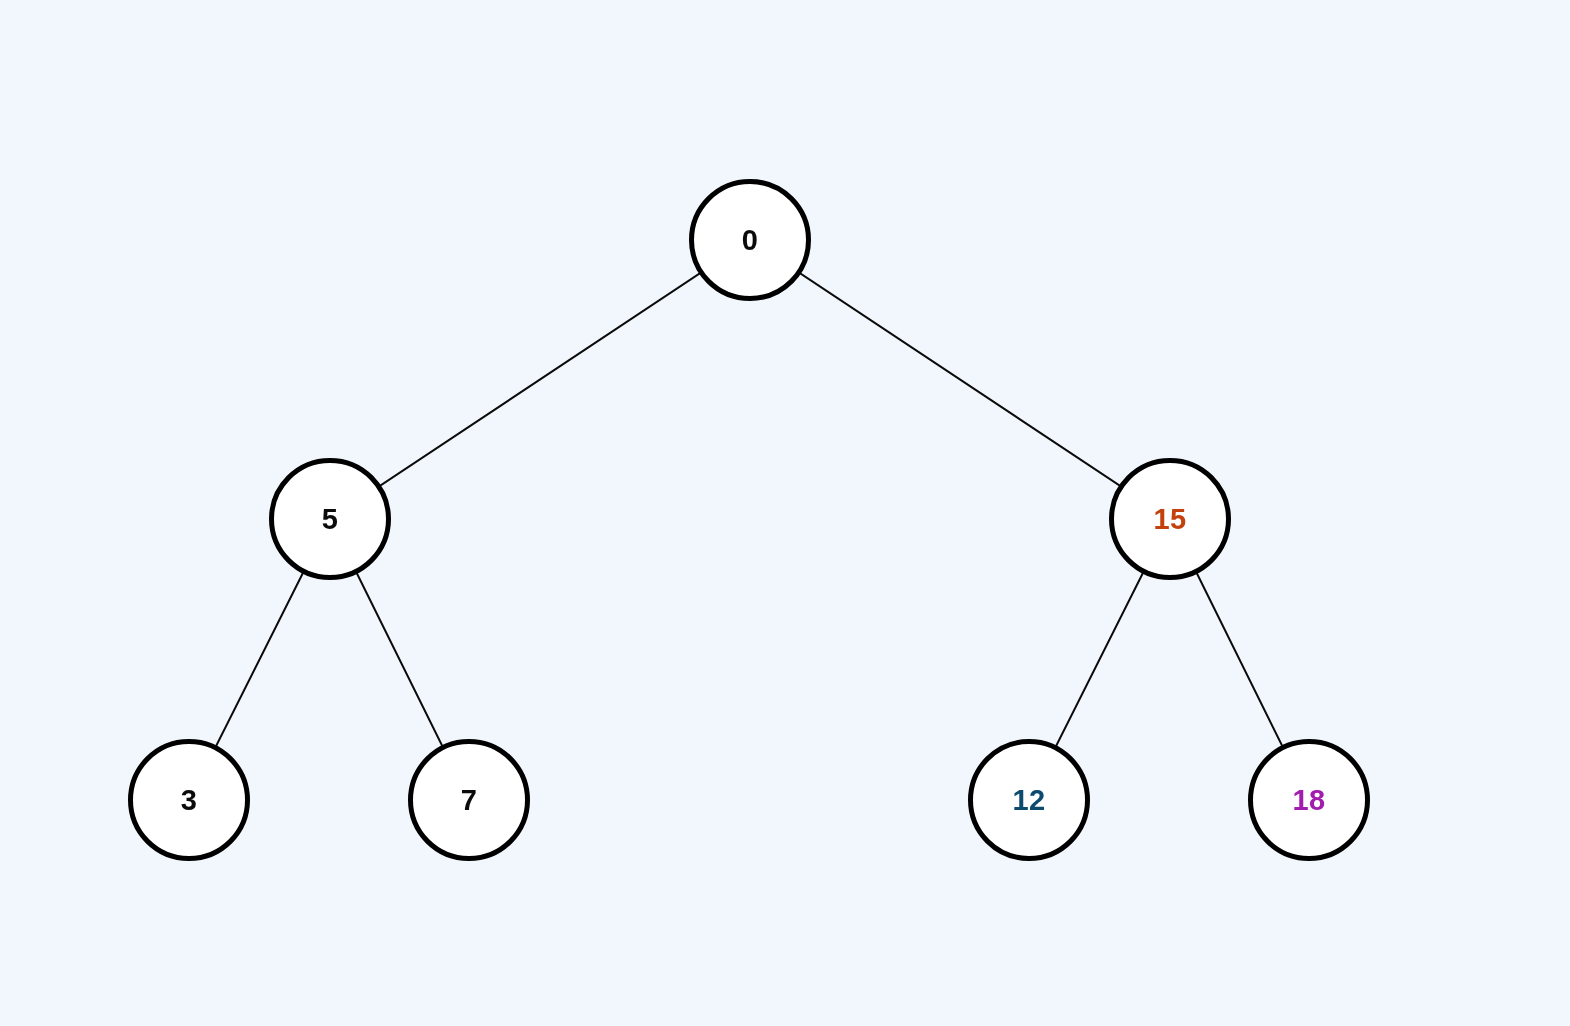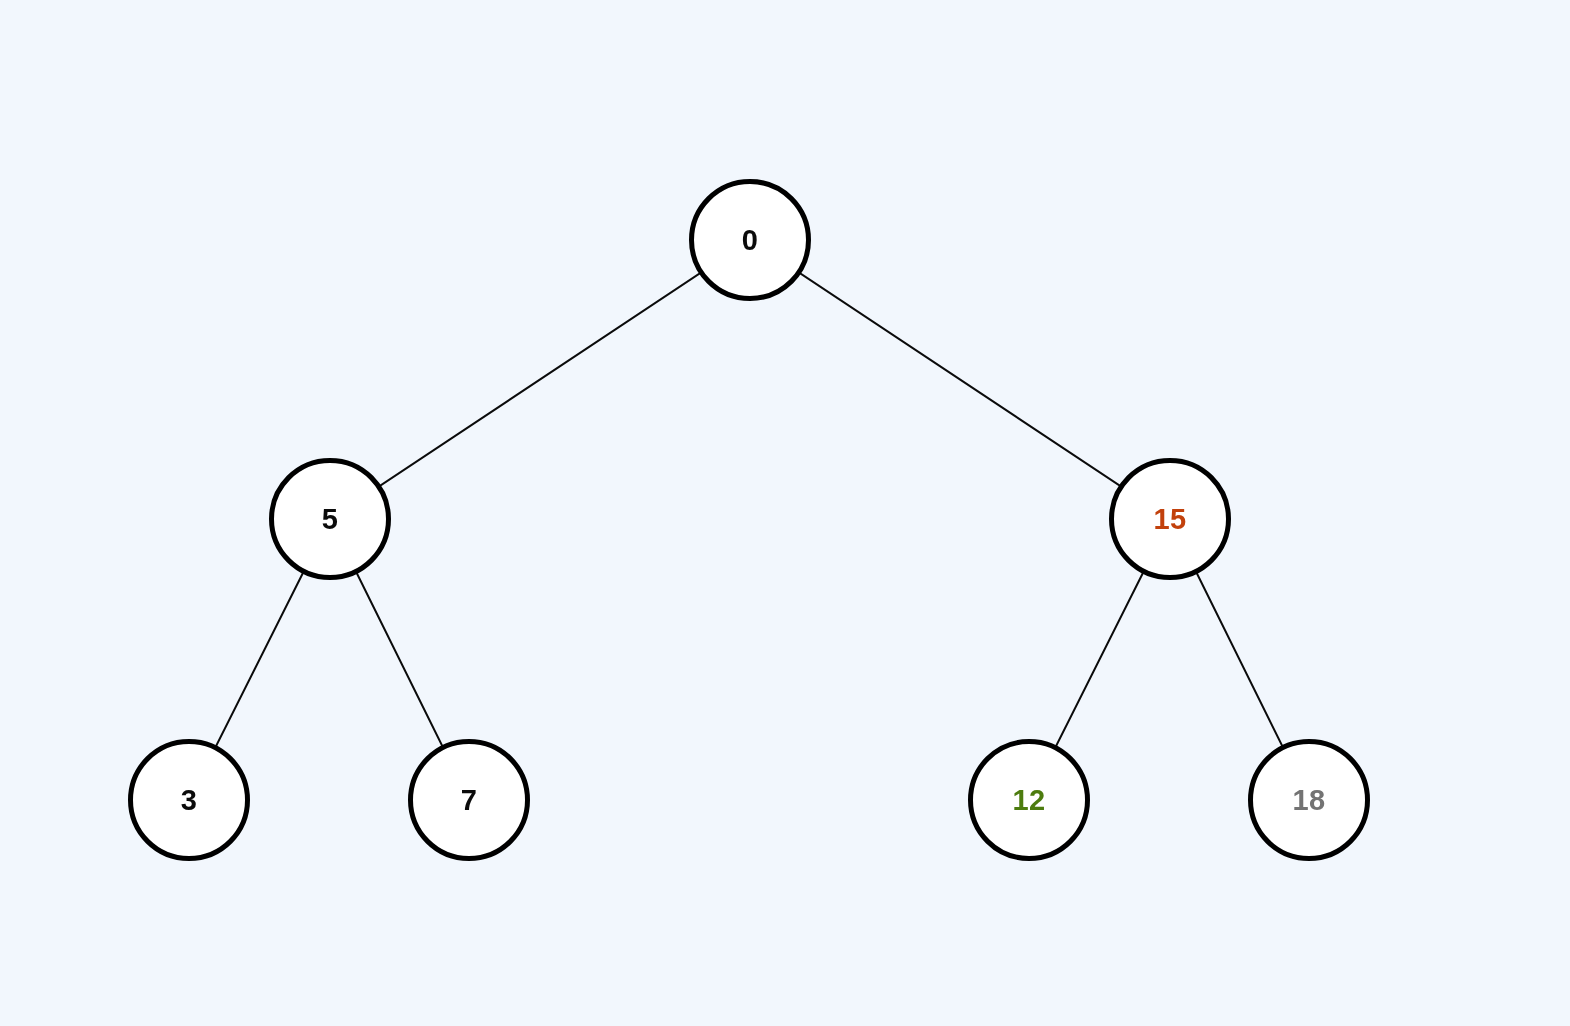--- a/index.html
+++ b/index.html
@@ -73,19 +73,19 @@
       <div class="tree-node" style="width: 122px; height: 122px; left: 1109px; top: 458px; border: 5px solid rgb(0, 0, 0); background: rgb(255, 255, 255);">
         <span class="node-label" style="font-size: 29px; color: #c2410c;">15</span>
       </div>
       <div class="tree-node" style="width: 122px; height: 122px; left: 128px; top: 739px; border: 5px solid rgb(0, 0, 0); background: rgb(255, 255, 255);">
         <span class="node-label" style="font-size: 29px; color: rgb(11, 11, 11);">3</span>
       </div>
       <div class="tree-node" style="width: 122px; height: 122px; left: 408px; top: 739px; border: 5px solid rgb(0, 0, 0); background: rgb(255, 255, 255);">
         <span class="node-label" style="font-size: 29px; color: rgb(11, 11, 11);">7</span>
       </div>
       <div class="tree-node" style="width: 122px; height: 122px; left: 968px; top: 739px; border: 5px solid rgb(0, 0, 0); background: rgb(255, 255, 255);">
-        <span class="node-label" style="font-size: 29px; color: #4d7c0f;">12</span>
+        <span class="node-label" style="font-size: 29px; color: #0c4a6e;">12</span>
       </div>
       <div class="tree-node" style="width: 122px; height: 122px; left: 1248px; top: 739px; border: 5px solid rgb(0, 0, 0); background: rgb(255, 255, 255);">
-        <span class="node-label" style="font-size: 29px; color: #737373;">18</span>
+        <span class="node-label" style="font-size: 29px; color: #a21caf;">18</span>
       </div>
     </div>
 </div>
 
 </body></html>

